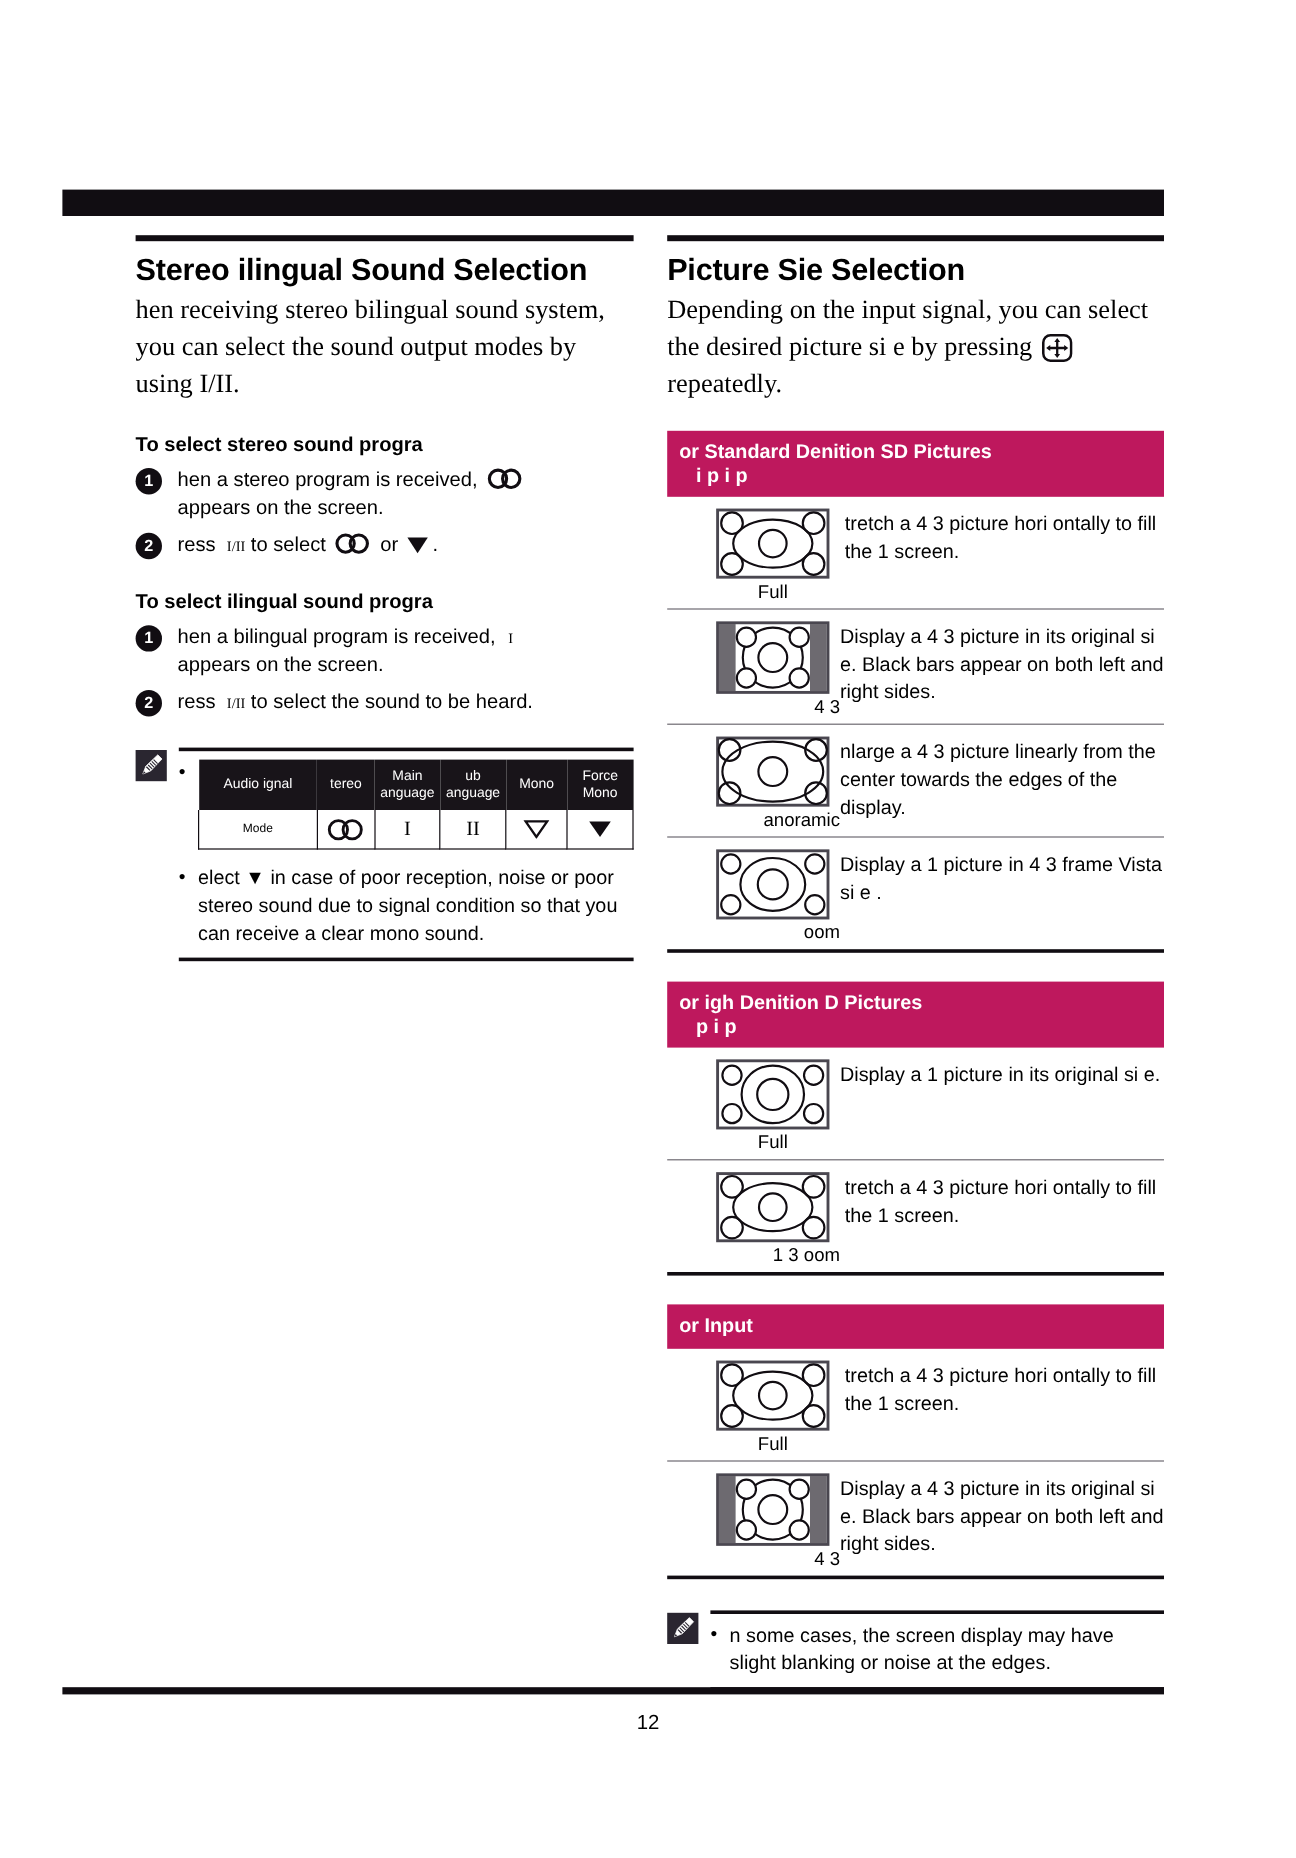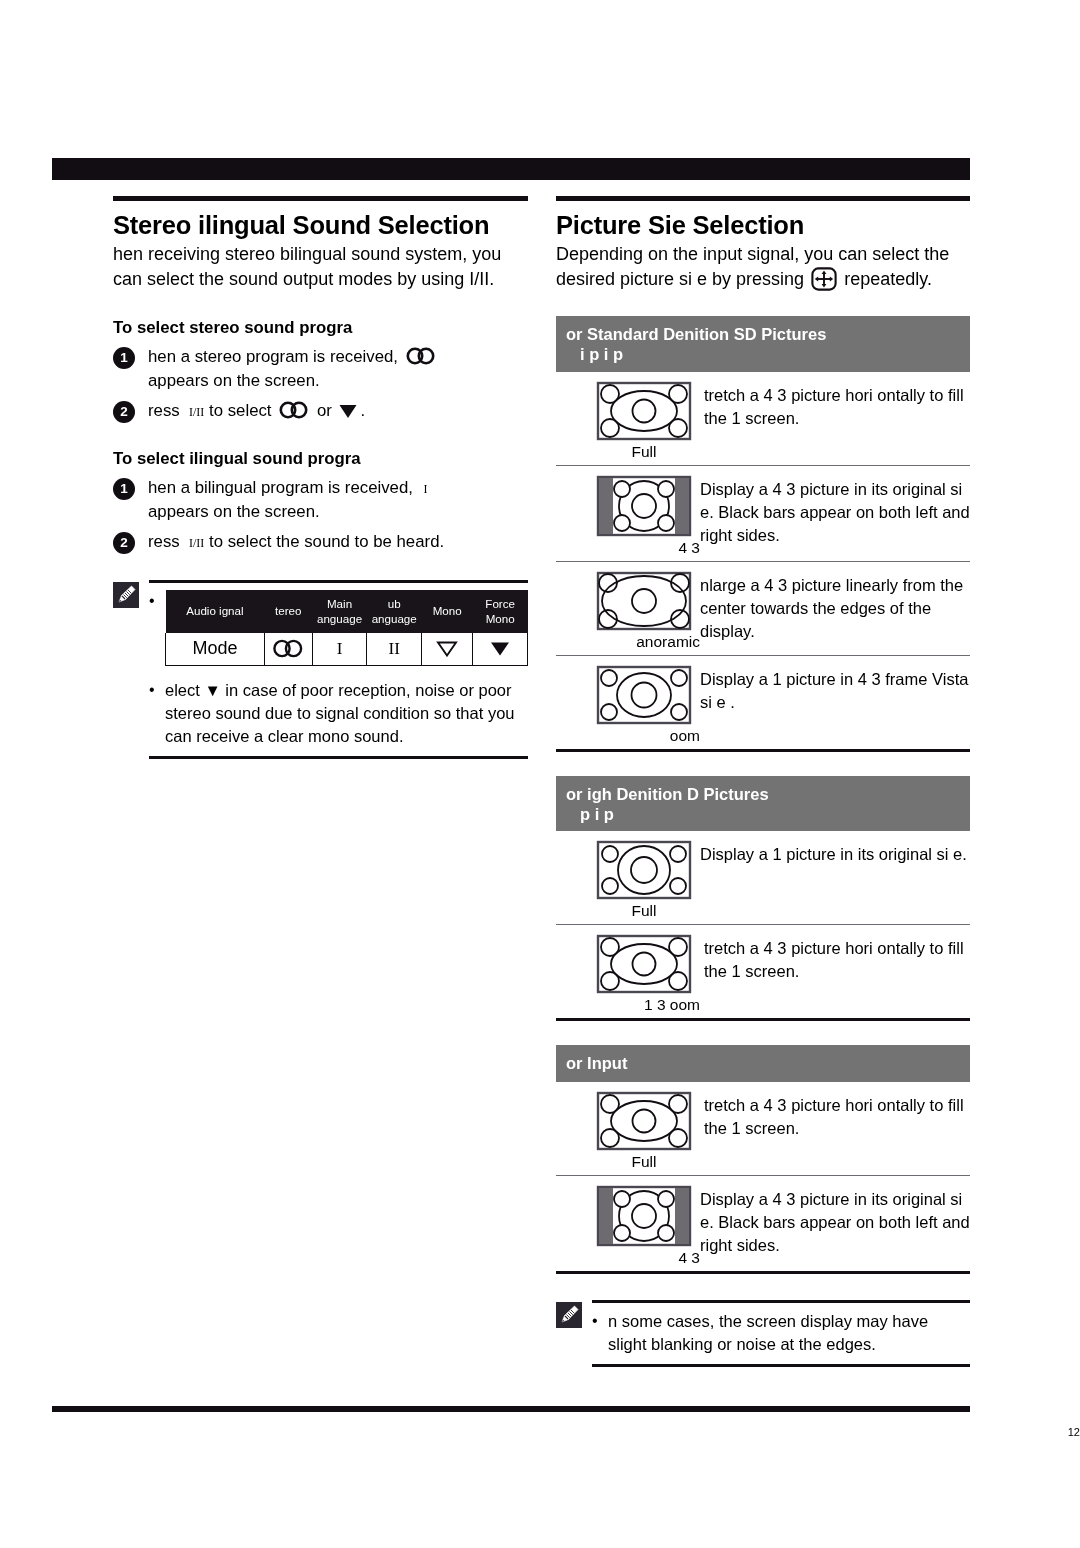--- a/index.html
+++ b/index.html
@@ -63,23 +63,24 @@
   h1.section-title {
     font-size: 25.5px;
     font-weight: bold;
     line-height: 1.24;
     margin: 0 0 0 0;
     letter-spacing: -0.2px;
   }
 
   
   p.body {
-    font-size: 18px;
+    font-size: 22px;
     line-height: 1.41;
     margin: 0;
+    font-family: Liberation Serif, serif;
   }
   .intro-left { margin-top: 28px; }
   .intro-right { margin-top: 24px; }
 
   h3.sub {
     font-size: 16.8px;
     font-weight: bold;
     margin: 26px 0 6px 0;
   }
 
@@ -181,26 +182,26 @@
   }
   table.audio td {
     border: 1.5px solid #110d12;
     border-top: none;
     text-align: center;
     vertical-align: middle;
     font-size: 12.5px;
     height: 30px;
     background: #ffffff;
   }
-  table.audio td.lbl { font-size: 18px; }
+  table.audio td.lbl { font-size: 10px; }
   .cell-roman { font-family: "Liberation Serif", serif; font-size: 17px; }
 
   
   .sec-head {
-    background: #737373;
+    background: #be185d;
     color: #ffffff;
     padding: 8px 10px 7px 10px;
     font-size: 16.5px;
     font-weight: bold;
     line-height: 1.22;
     margin-top: 24px;
   }
   .sec-head .sub2 {
     display: block;
     padding-left: 14px;
@@ -244,22 +245,22 @@
     top: 1406px;
     width: 918px;
     height: 6px;
     background: #110d12;
   }
   .folio {
     position: absolute;
     left: 0;
     top: 1426px;
     width: 1080px;
-    text-align: right;
-    font-size: 11px;
+    text-align: center;
+    font-size: 17px;
     font-family: "Liberation Sans", sans-serif;
   }
 </style>
 </head>
 <body>
 
 <div class="page">
 
   <div class="top-band"></div>
 

